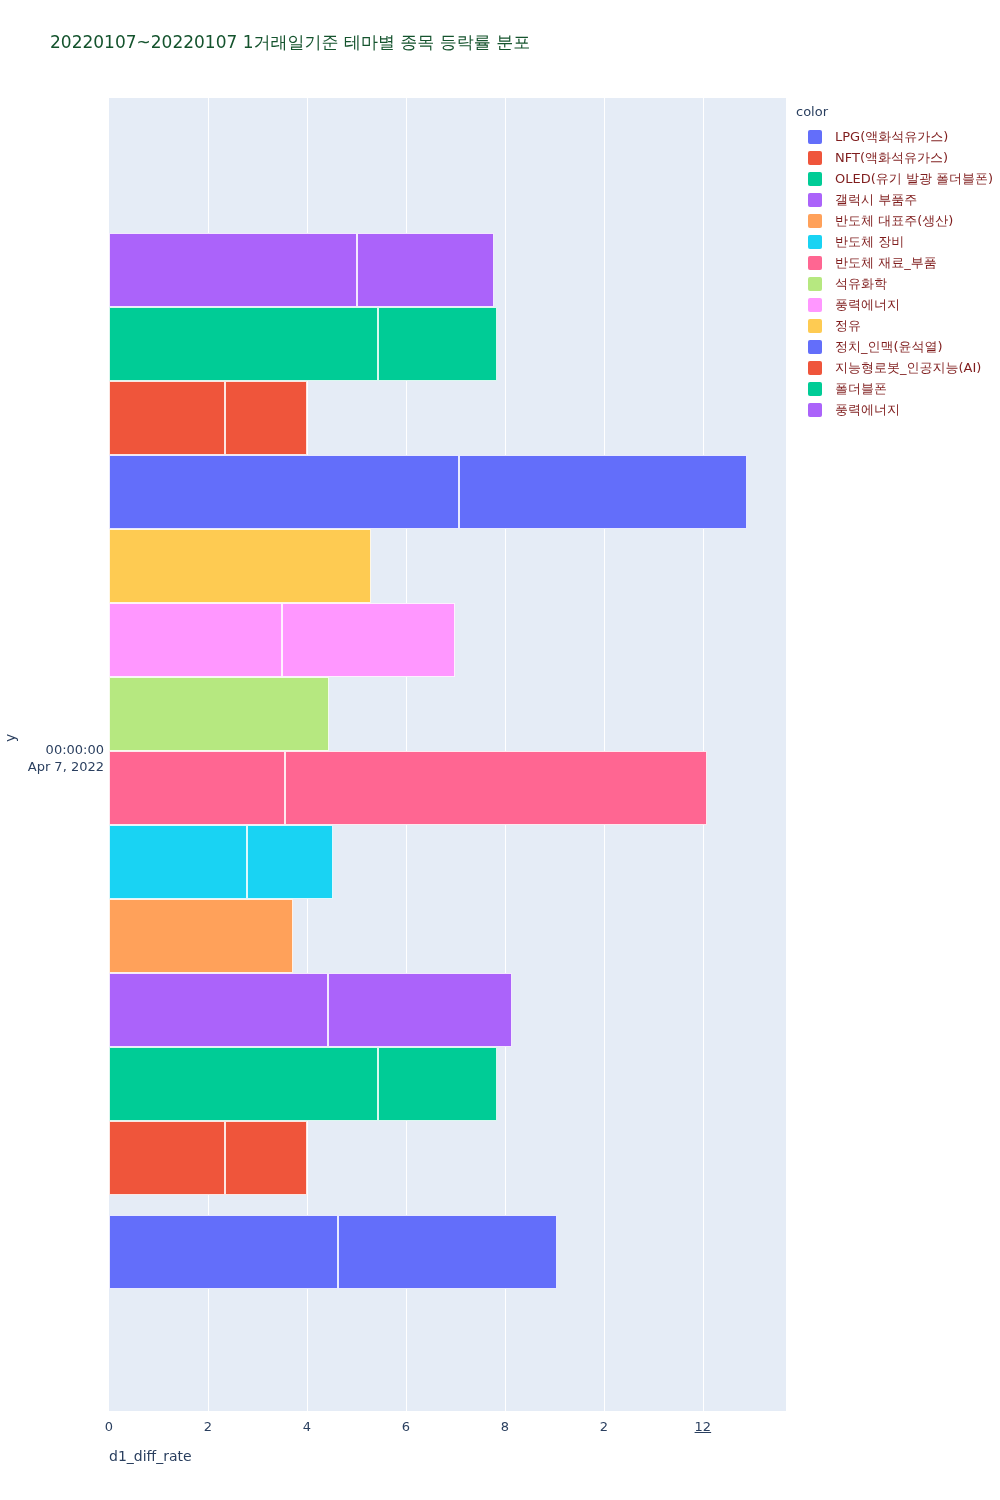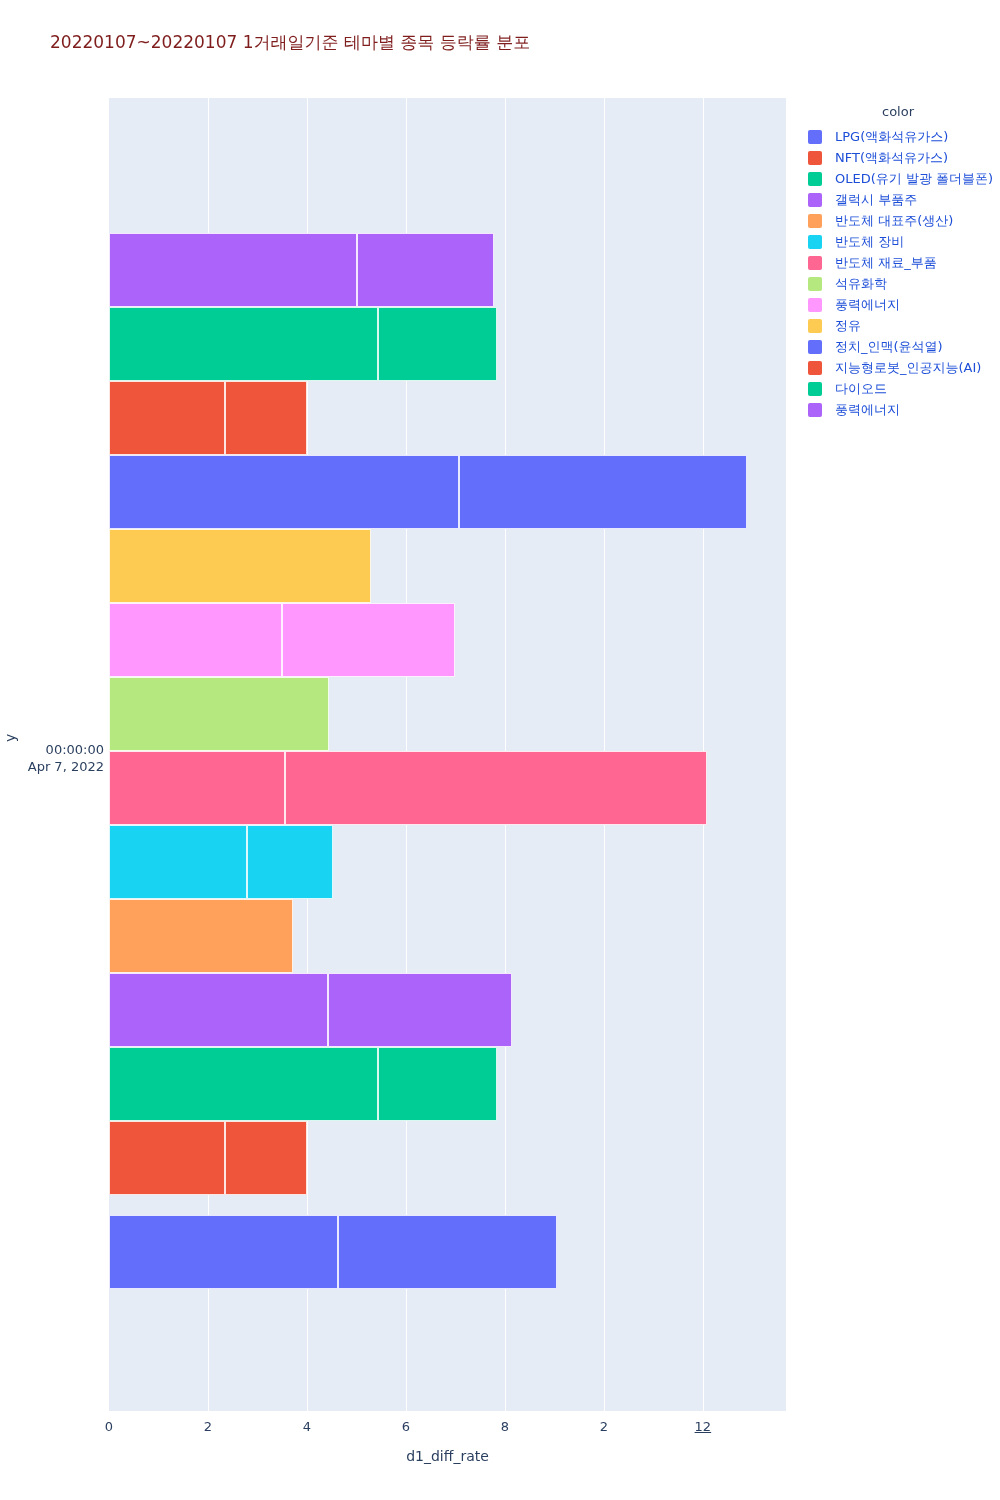--- a/index.html
+++ b/index.html
@@ -21,21 +21,21 @@
     width: 1000px;
     height: 1500px;
   }
 
   
   #chart-title {
     position: absolute;
     left: 50px;
     top: 31px;
     font-size: 17px;
-    color: #7f1d1d;
+    color: #14532d;
     white-space: nowrap;
     letter-spacing: 0px;
   }
 
   
   #plot-area {
     position: absolute;
     left: 109px;
     top: 98px;
     width: 677px;
@@ -83,21 +83,20 @@
     transform: translateX(-50%);
     font-size: 13px;
     color: #2a3f5f;
     white-space: nowrap;
   }
   #x-axis-title {
     position: absolute;
     left: 109px;
     top: 1448px;
     width: 677px;
-    text-align: center;
     font-size: 14px;
     color: #2a3f5f;
   }
 
   #y-tick-label {
     position: absolute;
     right: 0;
     top: 741px;
     width: 100px;
     text-align: right;
@@ -121,21 +120,20 @@
     transform: rotate(-90deg);
     transform-origin: left top;
   }
 
   
   #legend {
     position: absolute;
     left: 796px;
     top: 104px;
     width: 204px;
-    text-align: center;
   }
   #legend-title {
     font-size: 13px;
     color: #2a3f5f;
     margin-bottom: 7px;
     margin-left: 0px;
   }
   .legend-item {
     display: flex;
     align-items: center;
@@ -143,21 +141,21 @@
     padding-left: 12px;
   }
   .legend-swatch {
     width: 14px;
     height: 14px;
     border-radius: 2px;
     flex: 0 0 auto;
   }
   .legend-label {
     font-size: 13px;
-    color: #1d4ed8;
+    color: #7f1d1d;
     margin-left: 13px;
     white-space: nowrap;
   }
 </style>
 </head>
 <body>
 
 <div id="chart-root">
 
   <div id="chart-title">20220107~20220107 1거래일기준 테마별 종목 등락률 분포</div>
@@ -293,21 +291,21 @@
         <div class="legend-item">
           <span class="legend-swatch" style="background: rgb(99, 110, 250);"></span>
           <span class="legend-label">정치_인맥(윤석열)</span>
         </div>
         <div class="legend-item">
           <span class="legend-swatch" style="background: rgb(239, 85, 59);"></span>
           <span class="legend-label">지능형로봇_인공지능(AI)</span>
         </div>
         <div class="legend-item">
           <span class="legend-swatch" style="background: rgb(0, 204, 150);"></span>
-          <span class="legend-label">다이오드</span>
+          <span class="legend-label">폴더블폰</span>
         </div>
         <div class="legend-item">
           <span class="legend-swatch" style="background: rgb(171, 99, 250);"></span>
           <span class="legend-label">풍력에너지</span>
         </div>
       </div>
   </div>
 
 </div>
 

